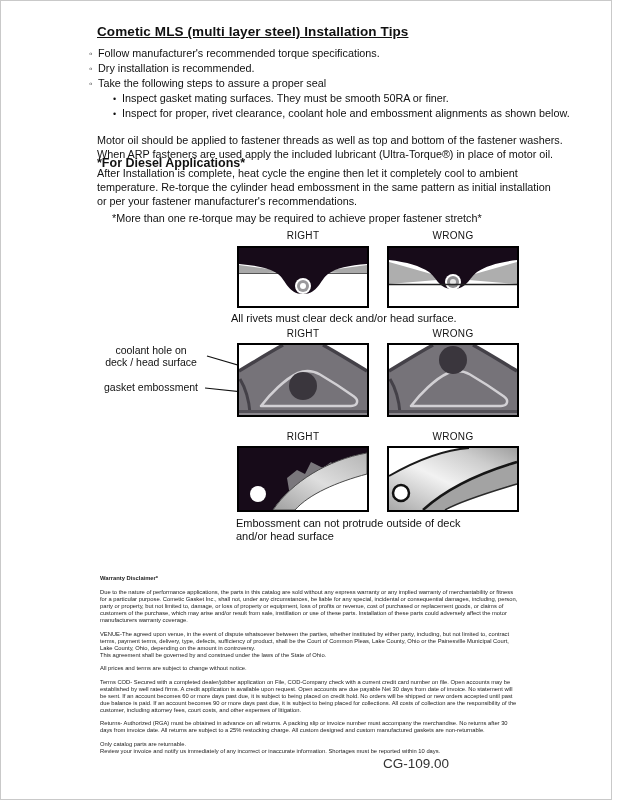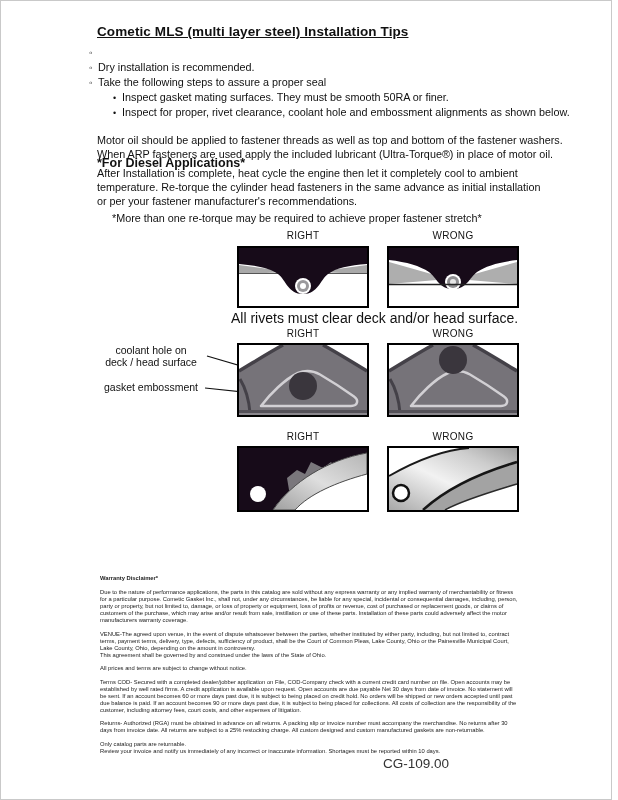--- a/index.html
+++ b/index.html
@@ -14,21 +14,21 @@
   .tip-row .mk{width:9px;font-size:10px;flex:0 0 auto;}
   .tip-row.sub{margin-left:24px;}
   .tip-row.sub .mk{font-size:9px;width:9px;}
 
   .h2{position:absolute;left:97px;top:116px;font-size:12.5px;font-weight:bold;margin-top:40px;}
   .para{position:absolute;left:97px;font-size:10.8px;line-height:14px;}
   .p1{top:133px;} .p2{top:166px;} .note{top:211px;margin-left:15px;}
 
   .dlabel{position:absolute;width:132px;text-align:center;font-size:10px;letter-spacing:.3px;color:#131313;}
   .panel{position:absolute;width:132px;line-height:0;}
-  .cap{position:absolute;font-size:14px;line-height:13px;color:#111;}
+  .cap{position:absolute;font-size:11px;line-height:13px;color:#111;}
 
   .callouts{position:absolute;left:95px;top:344px;width:112px;text-align:center;font-size:10.5px;line-height:12px;}
   .callouts .co2{display:block;margin-top:13px;}
   .lines-svg{position:absolute;left:205px;top:352px;}
 
   .disclaimer{position:absolute;left:100px;top:575px;width:420px;font-size:5.8px;line-height:7px;color:#222;}
   .disclaimer p{margin:0 0 6.5px 0;}
   .disclaimer .dh{font-weight:bold;margin-bottom:7px;}
   .blk{display:block;}
 
@@ -37,20 +37,21 @@
 </head>
 <body>
 
 <div id="page">
 
   <div class="title">Cometic MLS (multi layer steel) Installation Tips</div>
 
   <div class="tips">
     <div class="tip-row">
       <span class="mk">◦</span>
+      <span>Follow manufacturer's recommended torque specifications.</span>
     </div>
     <div class="tip-row">
       <span class="mk">◦</span>
       <span>Dry installation is recommended.</span>
     </div>
     <div class="tip-row">
       <span class="mk">◦</span>
       <span>Take the following steps to assure a proper seal</span>
     </div>
     <div class="tip-row sub">
@@ -60,21 +61,21 @@
     <div class="tip-row sub">
       <span class="mk">•</span>
       <span>Inspect for proper, rivet clearance, coolant hole and embossment alignments as shown below.</span>
     </div>
   </div>
 
   <div class="h2">*For Diesel Applications*</div>
   <div class="para p1 pre">Motor oil should be applied to fastener threads as well as top and bottom of the fastener washers.
 When ARP fasteners are used apply the included lubricant (Ultra-Torque®) in place of motor oil.</div>
   <div class="para p2 pre">After Installation is complete, heat cycle the engine then let it completely cool to ambient
-temperature. Re-torque the cylinder head fasteners in the same advance as initial installation
+temperature. Re-torque the cylinder head embossment in the same pattern as initial installation
 or per your fastener manufacturer's recommendations.</div>
   <div class="para note">*More than one re-torque may be required to achieve proper fastener stretch*</div>
 
   <div class="dlabel" style="left:237px;top:230px;">RIGHT</div>
   <div class="dlabel" style="left:387px;top:230px;">WRONG</div>
 
   <div class="panel" style="left:237px;top:246px;">
     <svg width="132" height="62" viewBox="0 0 132 62">
       <rect x="0" y="0" width="132" height="62" fill="#ffffff"></rect>
       <polygon points="2,19 54,26 2,28" fill="#a9a9a9"></polygon>
@@ -186,20 +187,22 @@
       <path d="M2,30 C30,14 55,4 82,2 L130,2 L130,16 C96,26 60,42 36,64 L2,64 Z" fill="url(#g3w)"></path>
       <path d="M2,30 C30,14 55,4 82,2" fill="none" stroke="#1a1a1a" stroke-width="2"></path>
       <path d="M36,64 C60,42 96,26 130,16 L130,38 C104,46 76,54 58,64 Z" fill="#a3a3a3"></path>
       <path d="M36,64 C60,42 96,26 130,16" fill="none" stroke="#161616" stroke-width="2.5"></path>
       <path d="M58,64 C76,54 104,46 130,38" fill="none" stroke="#2a2a2a" stroke-width="1.5"></path>
       <circle cx="14" cy="47" r="8" fill="#ffffff" stroke="#111" stroke-width="2.5"></circle>
       <rect x="1" y="1" width="130" height="64" fill="none" stroke="#000" stroke-width="2"></rect>
     </svg>
   </div>
 
+  <div class="cap pre" style="left:236px;top:517px;">Embossment can not protrude outside of deck
+and/or head surface</div>
 
   <div class="disclaimer">
     <p class="dh">Warranty Disclaimer*</p>
     <p>Due to the nature of performance applications, the parts in this catalog are sold without any express warranty or any implied warranty of merchantability or fitness for a particular purpose.  Cometic Gasket Inc., shall not, under any circumstances, be liable for any special, incidental or consequential damages, including, person, party or property, but not limited to, damage, or loss of property or equipment, loss of profits or revenue, cost of purchased or replacement goods, or claims of customers of the purchase, which may arise and/or result from sale, instillation or use of these parts.  Installation of these parts could adversely affect the motor manufacturers warranty coverage.</p>
     <p>
       <span class="blk">VENUE-The agreed upon venue, in the event of dispute whatsoever between the parties, whether instituted by either party, including, but not limited to, contract terms, payment terms, delivery, type, defects, sufficiency of product, shall be the Court of Common Pleas, Lake County, Ohio or the Painesville Municipal Court, Lake County, Ohio, depending on the amount in controversy.</span>
       <span class="blk">This agreement shall be governed by and construed under the laws of the State of Ohio.</span>
     </p>
     <p>All prices and terms are subject to change without notice.</p>
     <p>Terms COD- Secured with a completed dealer/jobber application on File, COD-Company check with a current credit card number on file.  Open accounts may be established by well rated firms.  A credit application is available upon request.  Open accounts are due payable Net 30 days from date of invoice.  No statement will be sent.  If an account becomes 60 or more days past due, it is subject to being placed on credit hold.  No orders will be shipped or new orders accepted until past due balance is paid.  If an account becomes 90 or more days past due, it is subject to being placed for collections.  All costs of collection are the responsibility of the customer, including attorney fees, court costs, and other expenses of litigation.</p>

